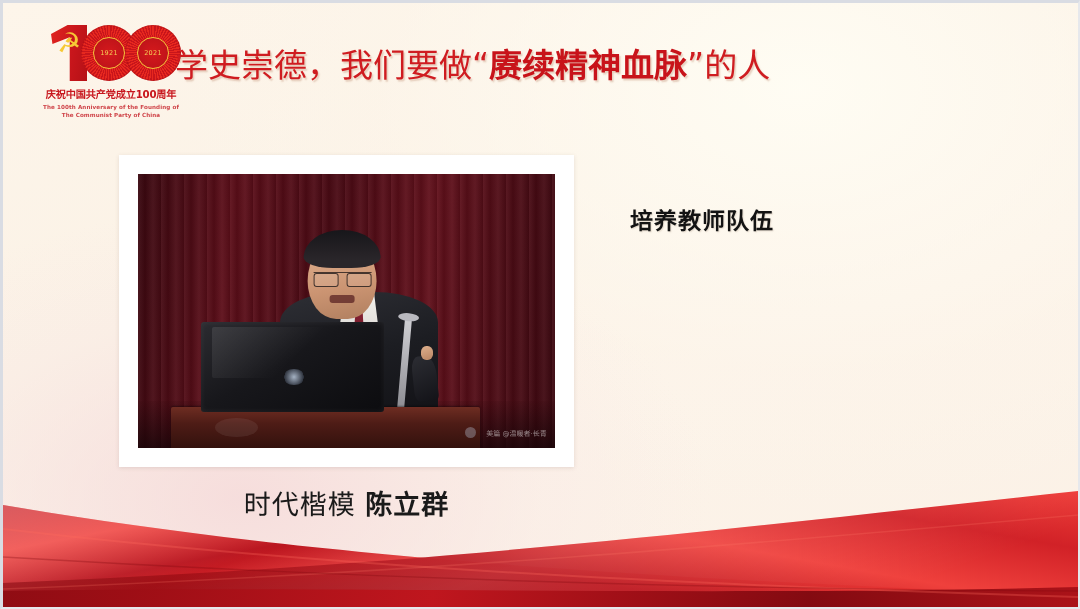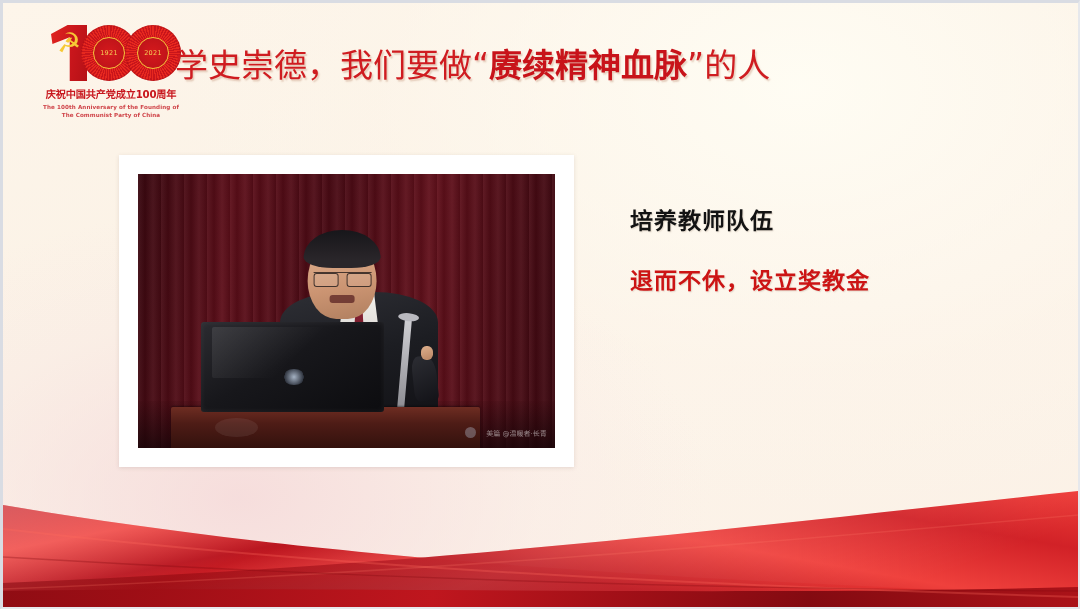--- a/index.html
+++ b/index.html
@@ -446,24 +446,24 @@
       <div class="laptop">
         <div class="laptop-logo"></div>
       </div>
       <div class="watermark">
         <span class="wm-badge"></span>
         <span>美篇 @温暖者·长青</span>
       </div>
     </div>
   </div>
 
+  <div class="caption"><span>时代楷模</span> <span class="name">陈立群</span></div>
 
   <div class="bullets">
     <div class="bullet dark">培养教师队伍</div>
-    <div class="bullet red">退而不休，设立奖教金</div>
   </div>
 
   <div class="ribbons">
     <svg viewBox="0 0 1080 120" preserveAspectRatio="none">
       <defs>
         <linearGradient id="gA" x1="0" y1="0" x2="1" y2="0.5">
           <stop offset="0%" stop-color="#c9151b"></stop>
           <stop offset="18%" stop-color="#ef3a36"></stop>
           <stop offset="36%" stop-color="#b8101a"></stop>
           <stop offset="52%" stop-color="#e22a2a"></stop>

